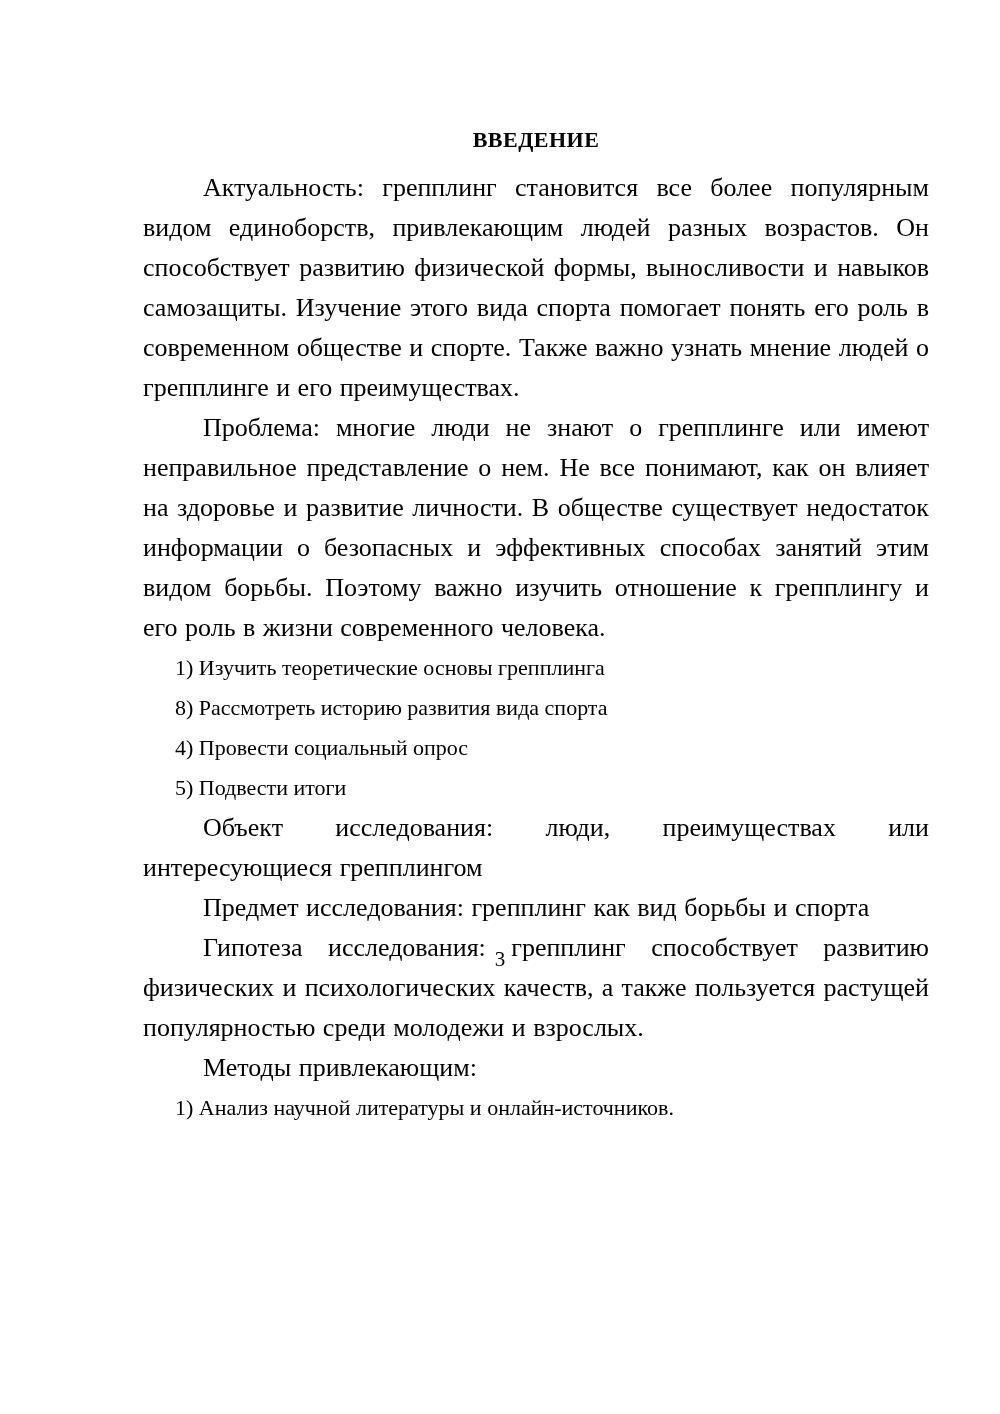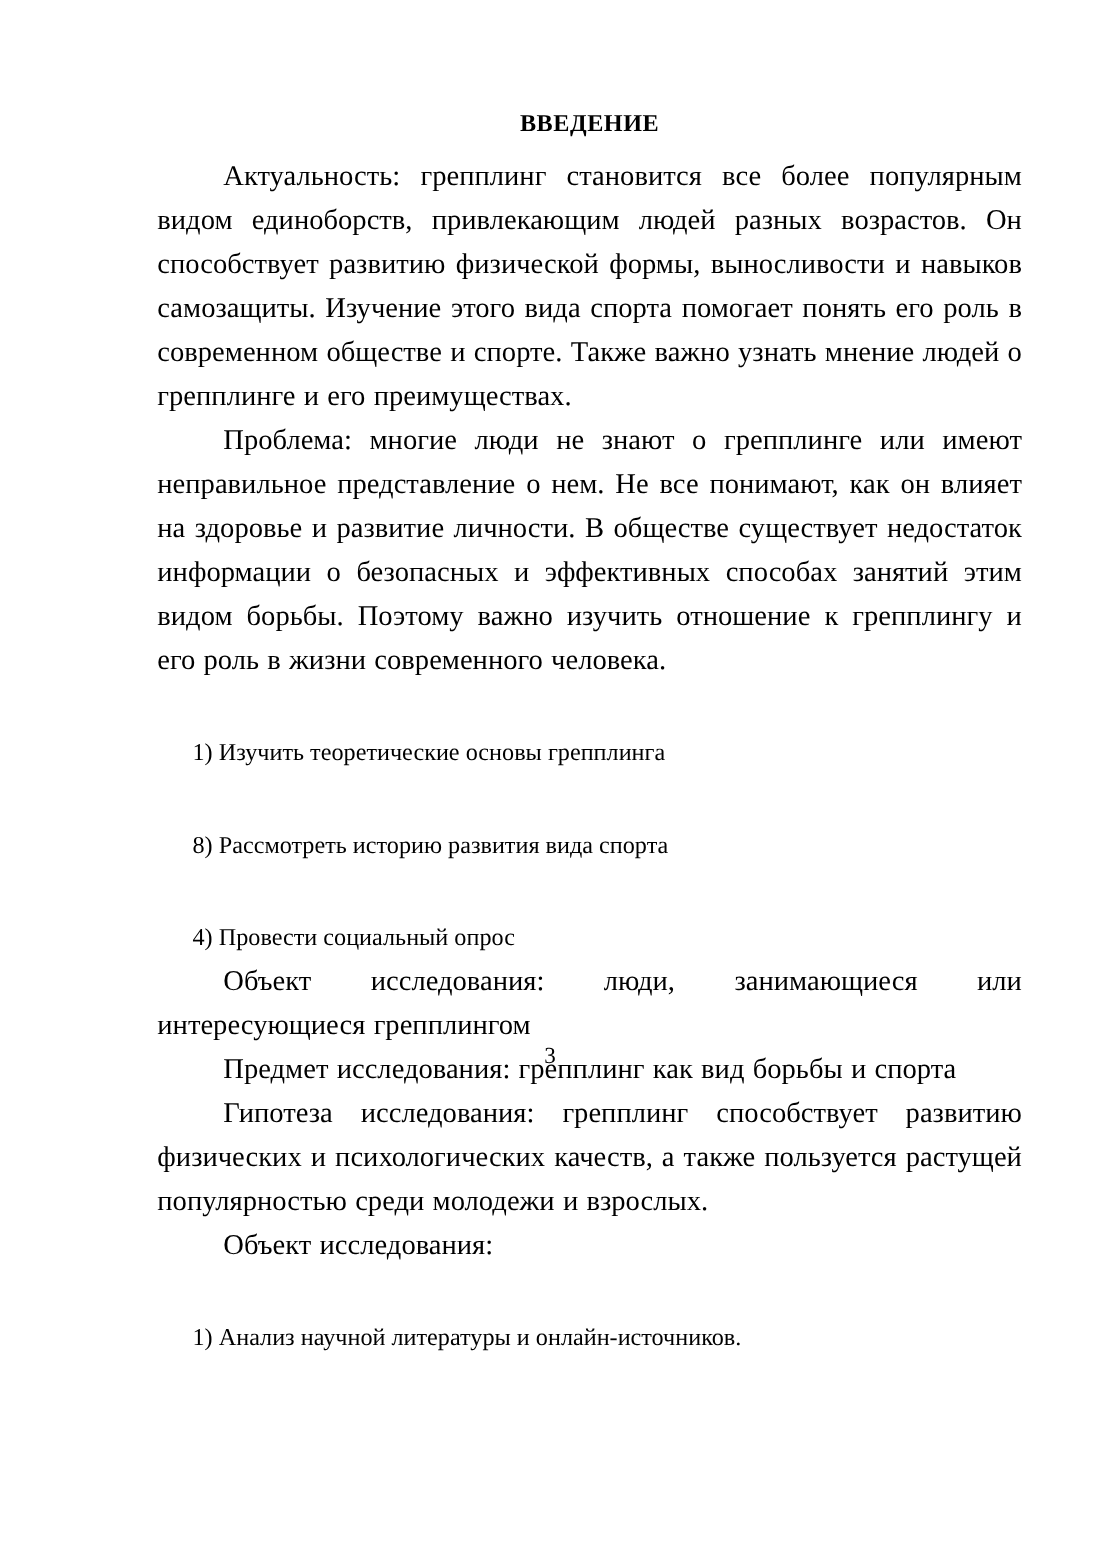--- a/index.html
+++ b/index.html
@@ -10,21 +10,21 @@
     font-family: "Liberation Serif", "DejaVu Serif", serif;
     color: #000000;
     position: relative;
     overflow: hidden;
   }
   .page {
     position: absolute;
     top: 0; left: 0;
     width: 1000px;
     height: 1020px;
-    padding: 92px 71px 40px 143px; 
+    padding: 120px 71px 40px 143px; 
     background: #ffffff;
   }
   .doc-title {
     font-size: 22px;
     font-weight: bold;
     text-align: center;
     line-height: 40px;
     margin-bottom: 8px;
     letter-spacing: 0.5px;
   }
@@ -34,21 +34,20 @@
     text-align: justify;
     text-indent: 60px;
     word-spacing: 1px;
   }
   .list-block { margin: 0; }
   .list-item {
     font-size: 22px;
     line-height: 40px;
     padding-left: 32px;
     text-align: left;
-    margin-top: 44px;
   }
   .page-number {
     position: absolute;
     bottom: 48px;
     left: 0;
     width: 1000px;
     text-align: center;
     font-size: 21px;
     color: #000000;
   }
@@ -63,29 +62,30 @@
   <p class="para">Актуальность: грепплинг становится все более популярным видом единоборств, привлекающим людей разных возрастов. Он способствует развитию физической формы, выносливости и навыков самозащиты. Изучение этого вида спорта помогает понять его роль в современном обществе и спорте. Также важно узнать мнение людей о грепплинге и его преимуществах.</p>
 
   <p class="para">Проблема: многие люди не знают о грепплинге или имеют неправильное представление о нем. Не все понимают, как он влияет на здоровье и развитие личности. В обществе существует недостаток информации о безопасных и эффективных способах занятий этим видом борьбы. Поэтому важно изучить отношение к грепплингу и его роль в жизни современного человека.</p>
 
 
 
   <div class="list-block">
     <div class="list-item">1) Изучить теоретические основы грепплинга</div>
     <div class="list-item">8) Рассмотреть историю развития вида спорта</div>
     <div class="list-item">4) Провести социальный опрос</div>
+    <div class="list-item">5) Подвести итоги</div>
   </div>
 
-  <p class="para">Объект исследования: люди, занимающиеся или интересующиеся грепплингом</p>
+  <p class="para">Объект исследования: люди, преимуществах или интересующиеся грепплингом</p>
 
   <p class="para">Предмет исследования: грепплинг как вид борьбы и спорта</p>
 
   <p class="para">Гипотеза исследования: грепплинг способствует развитию физических и психологических качеств, а также пользуется растущей популярностью среди молодежи и взрослых.</p>
 
-  <p class="para">Объект исследования:</p>
+  <p class="para">Методы привлекающим:</p>
 
   <div class="list-block">
     <div class="list-item">1) Анализ научной литературы и онлайн-источников.</div>
   </div>
 
   <div class="page-number">3</div>
 
 </div>
 
 </body></html>

